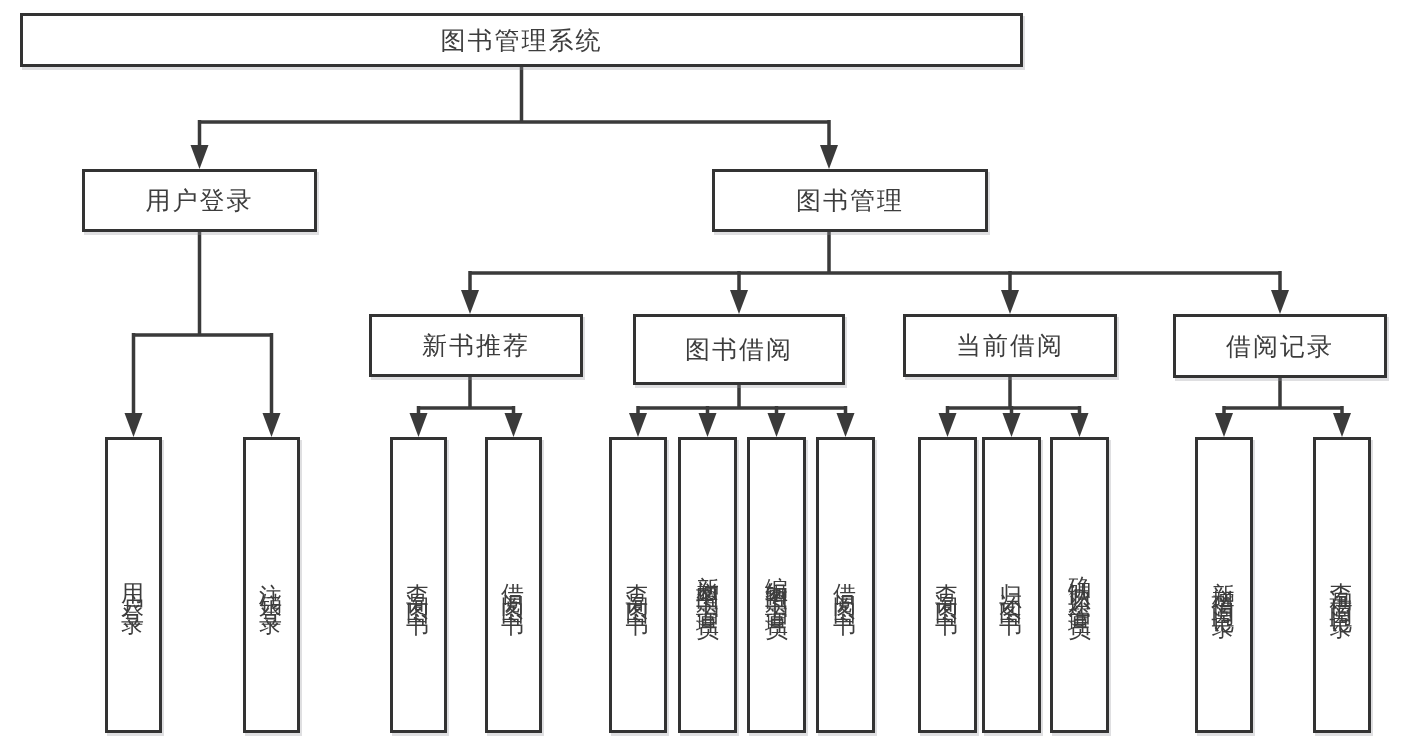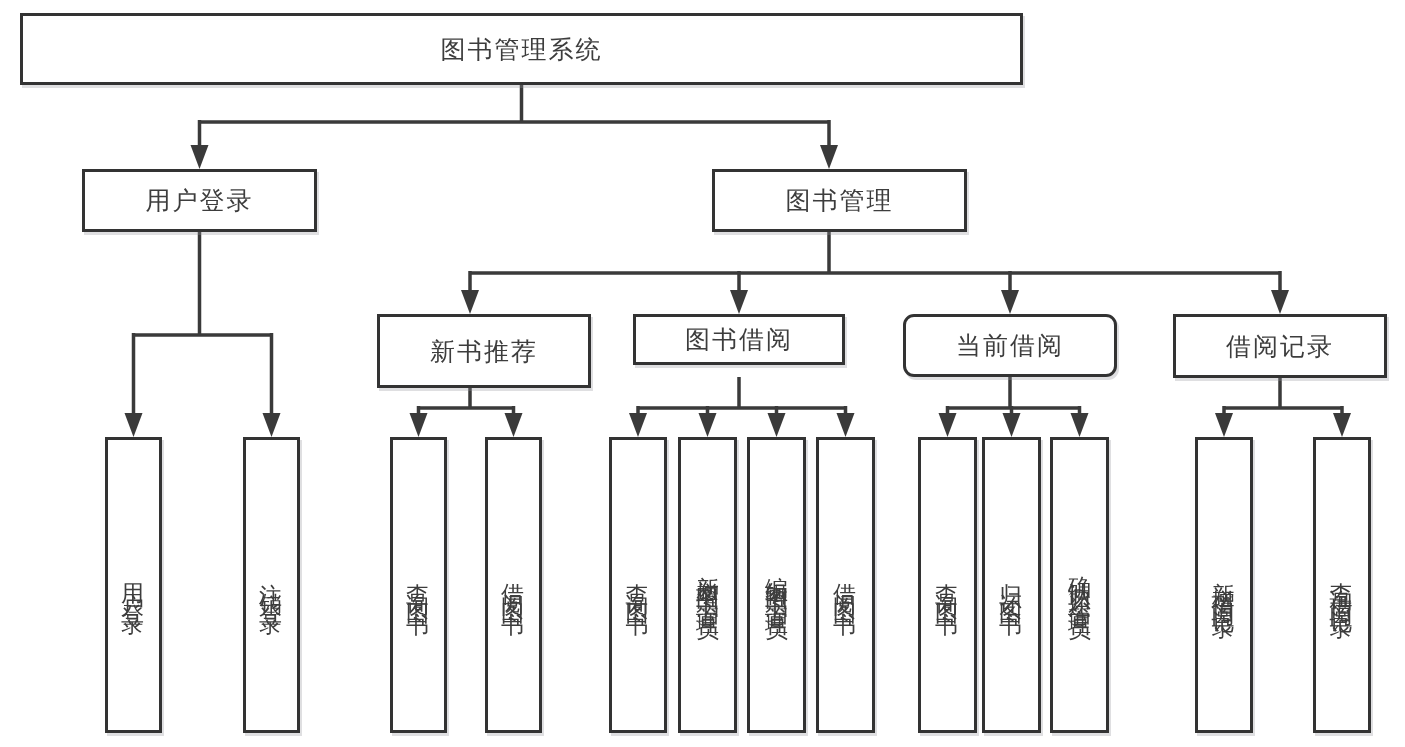--- a/index.html
+++ b/index.html
@@ -79,28 +79,28 @@
       <polygon points="767.5,413 785.5,413 776.5,437"></polygon>
       <polygon points="836.5,413 854.5,413 845.5,437"></polygon>
       <polygon points="938.5,413 956.5,413 947.5,437"></polygon>
       <polygon points="1002.5,413 1020.5,413 1011.5,437"></polygon>
       <polygon points="1070.5,413 1088.5,413 1079.5,437"></polygon>
       <polygon points="1215,413 1233,413 1224,437"></polygon>
       <polygon points="1333,413 1351,413 1342,437"></polygon>
     </g>
   </svg>
 
-  <div class="node root" style="left:20px;top:13px;width:1003px;height:72px;text-align:right;">图书管理系统</div>
+  <div class="node root" style="left:20px;top:13px;width:1003px;height:54px;text-align:right;">图书管理系统</div>
 
   <div class="node hnode" style="left:82px;top:169px;width:235px;height:63px;">用户登录</div>
-  <div class="node hnode" style="left:712px;top:169px;width:255px;height:63px;">图书管理</div>
+  <div class="node hnode" style="left:712px;top:169px;width:276px;height:63px;">图书管理</div>
 
-  <div class="node hnode" style="left:377px;top:314px;width:214px;height:74px;">新书推荐</div>
-  <div class="node hnode" style="left:633px;top:314px;width:212px;height:51px;">图书借阅</div>
-  <div class="node hnode" style="left:903px;top:314px;width:214px;height:63px;border-radius:11px;">当前借阅</div>
+  <div class="node hnode" style="left:369px;top:314px;width:214px;height:63px;">新书推荐</div>
+  <div class="node hnode" style="left:633px;top:314px;width:212px;height:71px;">图书借阅</div>
+  <div class="node hnode" style="left:903px;top:314px;width:214px;height:63px;">当前借阅</div>
   <div class="node hnode" style="left:1173px;top:314px;width:214px;height:64px;">借阅记录</div>
 
   <div class="node leaf short" style="left:105px;top:437px;width:57px;height:296px;">用户登录</div>
   <div class="node leaf short" style="left:243px;top:437px;width:57px;height:296px;">注销登录</div>
 
   <div class="node leaf short" style="left:390px;top:437px;width:57px;height:296px;">查询图书</div>
   <div class="node leaf short" style="left:485px;top:437px;width:57px;height:296px;">借阅图书</div>
 
   <div class="node leaf short" style="left:609px;top:437px;width:58px;height:296px;">查询图书</div>
   <div class="node leaf long" style="left:678px;top:437px;width:59px;height:296px;">新增图书（管理员）</div>

